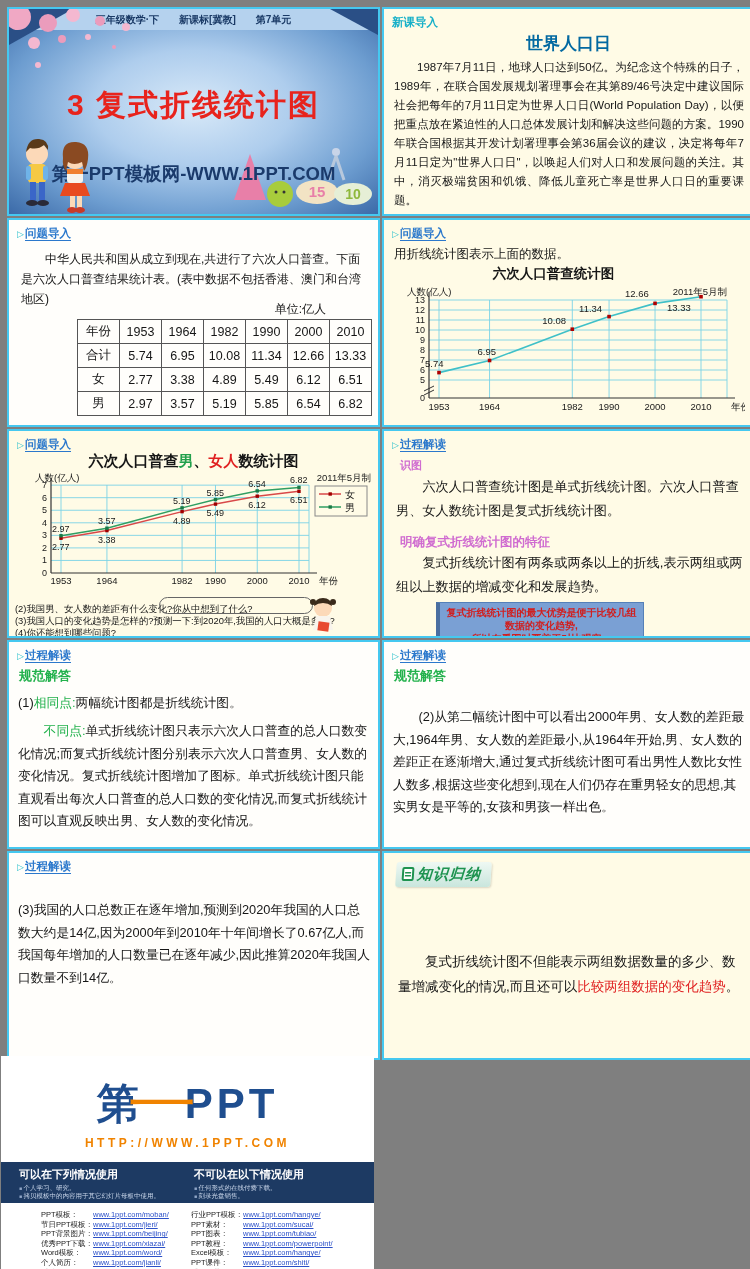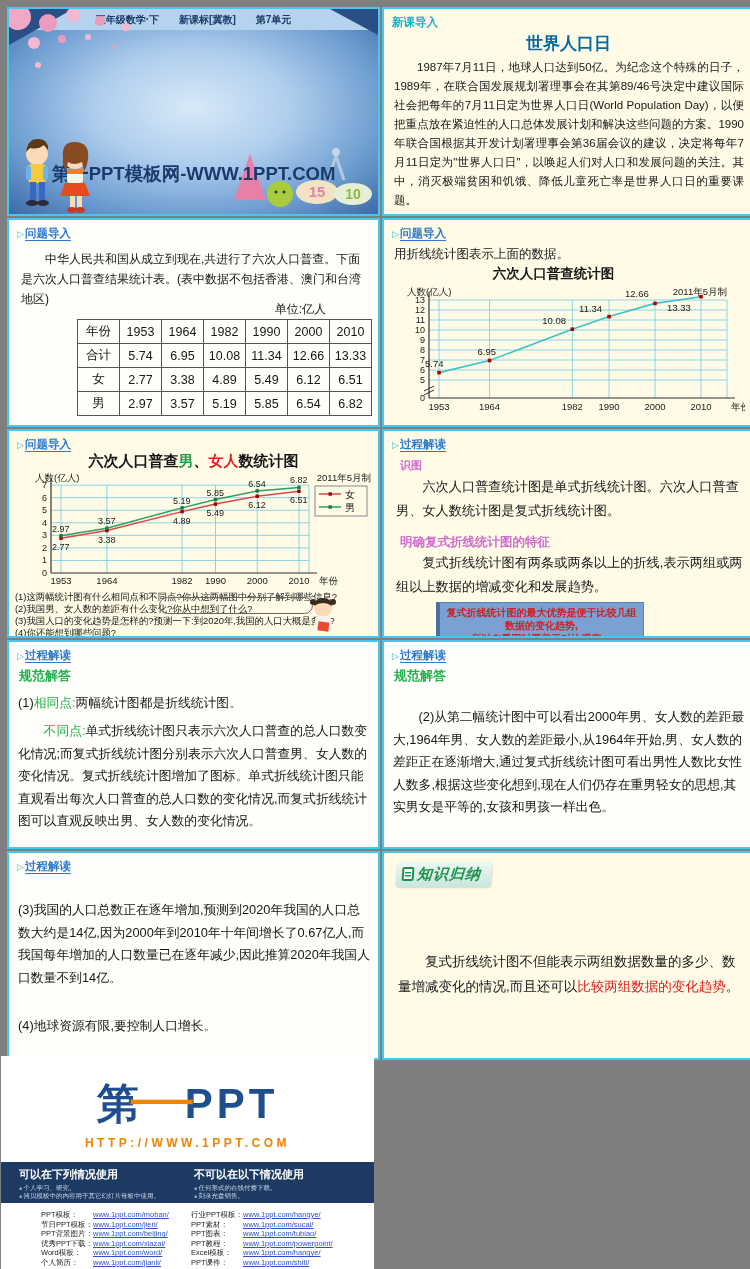--- a/index.html
+++ b/index.html
@@ -81,20 +81,21 @@
 </head>
 <body>
 
 <div class="grid">
 
   <div class="slide cover">
     <div class="tri-tl"></div>
     <div class="tri-tr"></div>
     <div class="band">五年级数学·下　　新课标[冀教]　　第7单元</div>
     <div class="blossom"></div>
+    <div class="cover-title">3 复式折线统计图</div>
     <div class="cover-site">第一PPT模板网-WWW.1PPT.COM</div>
     <svg class="kids" width="92" height="86" viewBox="0 0 92 86">
       <circle cx="24" cy="26" r="11" fill="#fcd9b8"></circle>
       <path d="M13 24 q2-14 13-13 q10 1 9 11 l-4-5 q-6 5-14 3z" fill="#5a3a1a"></path>
       <rect x="15" y="36" width="18" height="19" rx="4" fill="#f6c944"></rect>
       <rect x="13" y="38" width="5" height="14" rx="2" fill="#6fb3e8"></rect>
       <rect x="30" y="38" width="5" height="14" rx="2" fill="#6fb3e8"></rect>
       <rect x="17" y="54" width="6" height="19" fill="#3a66c8"></rect>
       <rect x="26" y="54" width="6" height="19" fill="#3a66c8"></rect>
       <ellipse cx="19" cy="75" rx="6" ry="3" fill="#2a2a38"></ellipse>
@@ -299,21 +300,20 @@
           <text x="235.24561403508773" y="13.923000000000002" font-size="9" text-anchor="start" fill="#1a1a1a">6.54</text>
           <text x="277" y="10.408999999999992" font-size="9" text-anchor="start" fill="#1a1a1a">6.82</text>
           <rect x="302" y="13" width="52" height="30" fill="#fffbe6" stroke="#888" stroke-width="1"></rect>
           <line x1="306" y1="21" x2="328" y2="21" stroke="#d84848" stroke-width="1.5"></line>
           <rect x="315.5" y="19.3" width="3.4" height="3.4" fill="#a00000"></rect>
           <text x="332" y="24.5" font-size="10" text-anchor="start" fill="#1a1a1a">女</text>
           <line x1="306" y1="34" x2="328" y2="34" stroke="#2f9e62" stroke-width="1.5"></line>
           <rect x="315.5" y="32.3" width="3.4" height="3.4" fill="#1a7a46"></rect>
           <text x="332" y="37.5" font-size="10" text-anchor="start" fill="#1a1a1a">男</text>
         </svg></div>
-    <div class="q" style="top:160px;">(1)这两幅统计图有什么相同点和不同点?你从这两幅图中分别了解到哪些信息?</div>
     <div class="q" style="top:172px;">(2)我国男、女人数的差距有什么变化?你从中想到了什么?</div>
     <div class="q" style="top:184px;">(3)我国人口的变化趋势是怎样的?预测一下:到2020年,我国的人口大概是多少?</div>
     <div class="q" style="top:196px;">(4)你还能想到哪些问题?</div>
     <div class="bubble"></div>
     <svg class="s5-girl" width="34" height="40" viewBox="0 0 34 40">
       <circle cx="17" cy="12" r="9" fill="#fcd9b8"></circle>
       <path d="M8 10 q1-8 9-8 q8 0 9 8 q-4-3-9-3 q-5 0-9 3z" fill="#3a2a1a"></path>
       <circle cx="7" cy="6" r="3" fill="#3a2a1a"></circle>
       <circle cx="27" cy="6" r="3" fill="#3a2a1a"></circle>
       <path d="M10 20 h14 l3 14 h-20z" fill="#f8f4ec"></path>
@@ -342,21 +342,20 @@
 
   <div class="slide white">
     <div class="tab"><span class="arr"></span><span class="txt">过程解读</span></div>
     <div class="ans">规范解答</div>
     <div class="s7-p" style="top:64px;text-indent:2em;">(2)从第二幅统计图中可以看出2000年男、女人数的差距最大,1964年男、女人数的差距最小,从1964年开始,男、女人数的差距正在逐渐增大,通过复式折线统计图可看出男性人数比女性人数多,根据这些变化想到,现在人们仍存在重男轻女的思想,其实男女是平等的,女孩和男孩一样出色。</div>
   </div>
 
   <div class="slide white">
     <div class="tab"><span class="arr"></span><span class="txt">过程解读</span></div>
     <div class="s7-p" style="top:46px;">(3)我国的人口总数正在逐年增加,预测到2020年我国的人口总数大约是14亿,因为2000年到2010年十年间增长了0.67亿人,而我国每年增加的人口数量已在逐年减少,因此推算2020年我国人口数量不到14亿。</div>
-    <div class="s7-p" style="top:162px;">(4)地球资源有限,要控制人口增长。</div>
   </div>
 
   <div class="slide">
     <div class="badge">
       <span class="nbi"></span><span class="bt">知识归纳</span>
     </div>
     <div class="s10-p"><span>复式折线统计图不但能表示两组数据数量的多少、数量增减变化的情况,而且还可以</span><span style="color: rgb(224, 32, 32);">比较两组数据的变化趋势</span><span>。</span></div>
   </div>
 
 </div>

